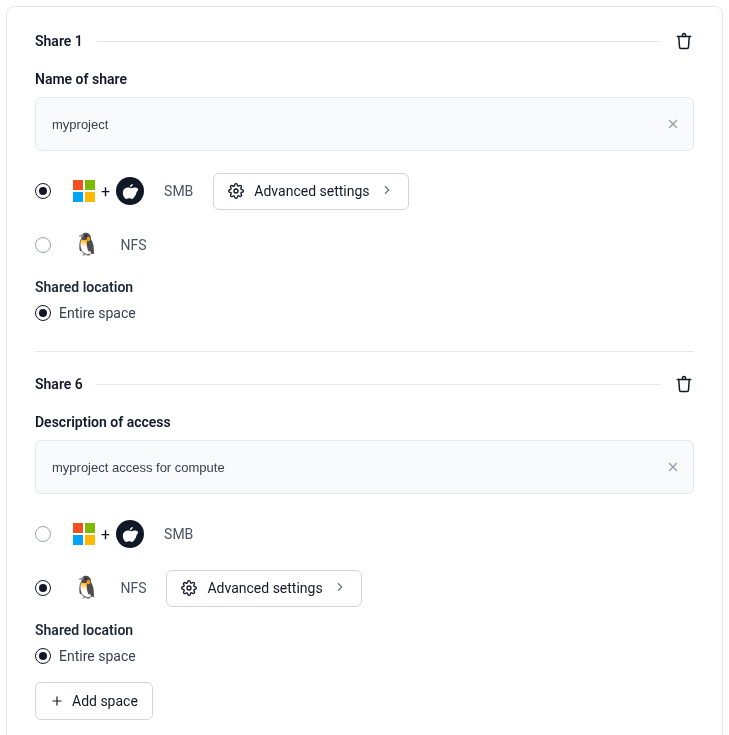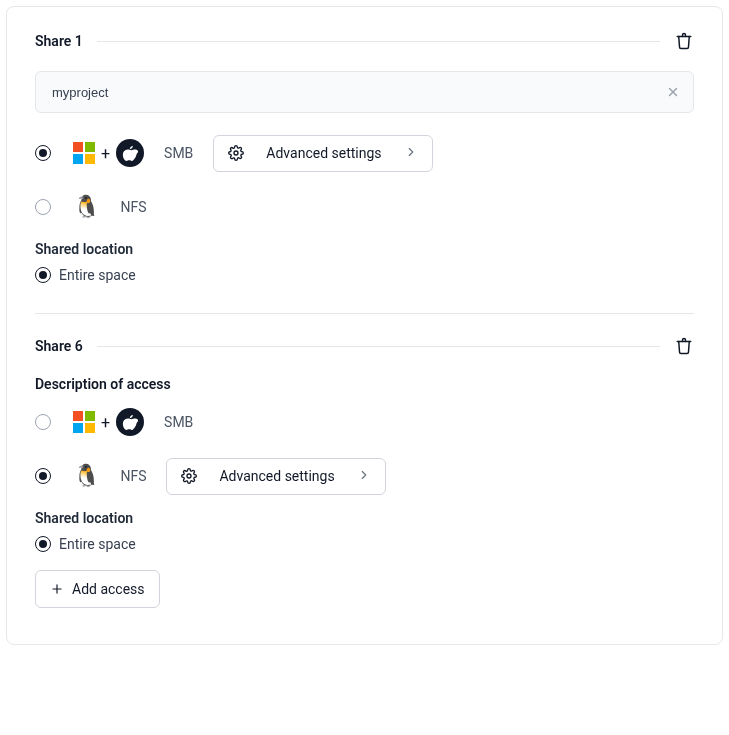--- a/index.html
+++ b/index.html
@@ -46,21 +46,21 @@
     font-weight: 600;
     color: #111827;
     margin-bottom: 10px;
   }
   .input-wrap {
     position: relative;
     margin-bottom: 20px;
   }
   .text-input {
     width: 100%;
-    height: 42px;
+    height: 54px;
     border: 1px solid #e5e7eb;
     background: #f9fafb;
     border-radius: 6px;
     padding: 0 40px 0 16px;
     font-size: 13px;
     color: #374151;
     outline: none;
   }
   .clear-x {
     position: absolute;
@@ -130,21 +130,21 @@
   }
   .linux-icon { font-size: 22px; line-height:1; }
   .proto-label {
     font-size: 14px;
     color: #4b5563;
     margin-left: 6px;
   }
   .adv-btn {
     display: inline-flex;
     align-items: center;
-    gap: 22px;
+    gap: 10px;
     border: 1px solid #d1d5db;
     border-radius: 6px;
     padding: 9px 14px;
     font-size: 14px;
     color: #111827;
     background: #fff;
     cursor: pointer;
     margin-left: 6px;
   }
   .adv-btn svg { width: 16px; height: 16px; }
@@ -195,20 +195,21 @@
       <div class="hr-line"></div>
       <div class="trash-btn">
         <svg viewBox="0 0 24 24" fill="none" stroke="currentColor" stroke-width="2" stroke-linecap="round" stroke-linejoin="round">
             <polyline points="3 6 5 6 21 6"></polyline>
             <path d="M19 6l-1 14a2 2 0 0 1-2 2H8a2 2 0 0 1-2-2L5 6"></path>
             <path d="M10 6V4a2 2 0 0 1 2-2h0a2 2 0 0 1 2 2v2"></path>
           </svg>
       </div>
     </div>
 
+    <div class="field-label">Name of share</div>
     <div class="input-wrap">
       <input class="text-input" value="myproject" style="">
       <div class="clear-x">
         <svg viewBox="0 0 24 24" fill="none" stroke="currentColor" stroke-width="2.5" stroke-linecap="round">
             <line x1="18" y1="6" x2="6" y2="18"></line>
             <line x1="6" y1="6" x2="18" y2="18"></line>
           </svg>
       </div>
     </div>
 
@@ -265,20 +266,29 @@
       <div class="trash-btn">
         <svg viewBox="0 0 24 24" fill="none" stroke="currentColor" stroke-width="2" stroke-linecap="round" stroke-linejoin="round">
             <polyline points="3 6 5 6 21 6"></polyline>
             <path d="M19 6l-1 14a2 2 0 0 1-2 2H8a2 2 0 0 1-2-2L5 6"></path>
             <path d="M10 6V4a2 2 0 0 1 2-2h0a2 2 0 0 1 2 2v2"></path>
           </svg>
       </div>
     </div>
 
     <div class="field-label">Description of access</div>
+    <div class="input-wrap">
+      <input class="text-input" value="myproject access for compute" style="">
+      <div class="clear-x">
+        <svg viewBox="0 0 24 24" fill="none" stroke="currentColor" stroke-width="2.5" stroke-linecap="round">
+            <line x1="18" y1="6" x2="6" y2="18"></line>
+            <line x1="6" y1="6" x2="18" y2="18"></line>
+          </svg>
+      </div>
+    </div>
 
     <div class="radio-row">
       <div class="radio"></div>
       <div class="icon-cluster">
         <div class="windows-icon">
           <span class="w-r"></span>
             <span class="w-g"></span>
             <span class="w-b"></span>
             <span class="w-y"></span>
         </div>
@@ -314,17 +324,17 @@
     <div class="loc-row">
       <div class="radio selected"></div>
       <span>Entire space</span>
     </div>
 
     <div class="add-btn">
       <svg viewBox="0 0 24 24" fill="none" stroke="currentColor" stroke-width="2" stroke-linecap="round">
           <line x1="12" y1="5" x2="12" y2="19"></line>
           <line x1="5" y1="12" x2="19" y2="12"></line>
         </svg>
-      <span>Add access</span>
+      <span>Add space</span>
     </div>
   </div>
 
 </div>
 
 </body></html>

